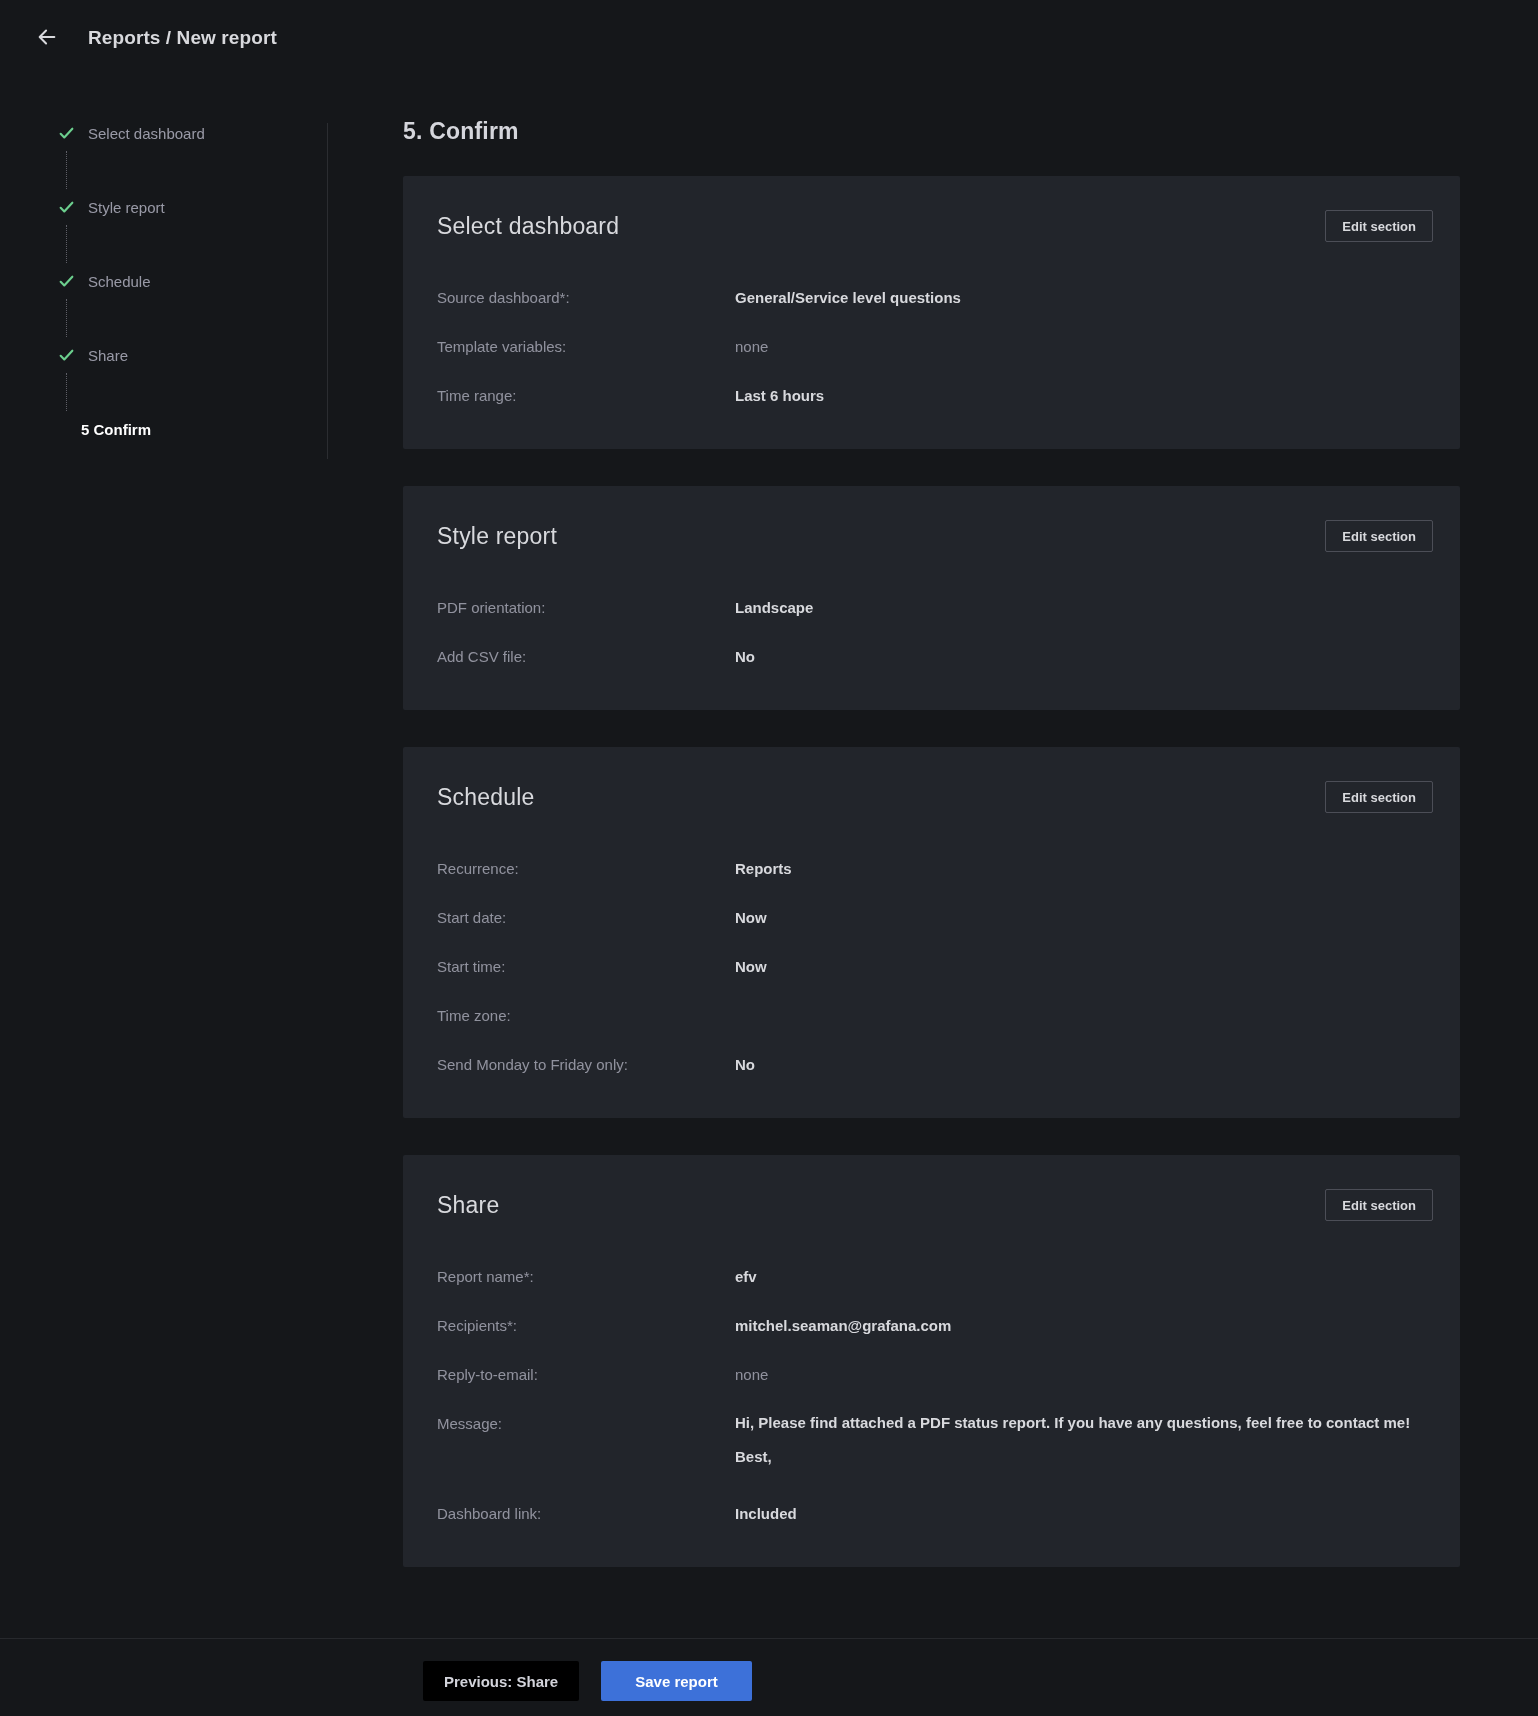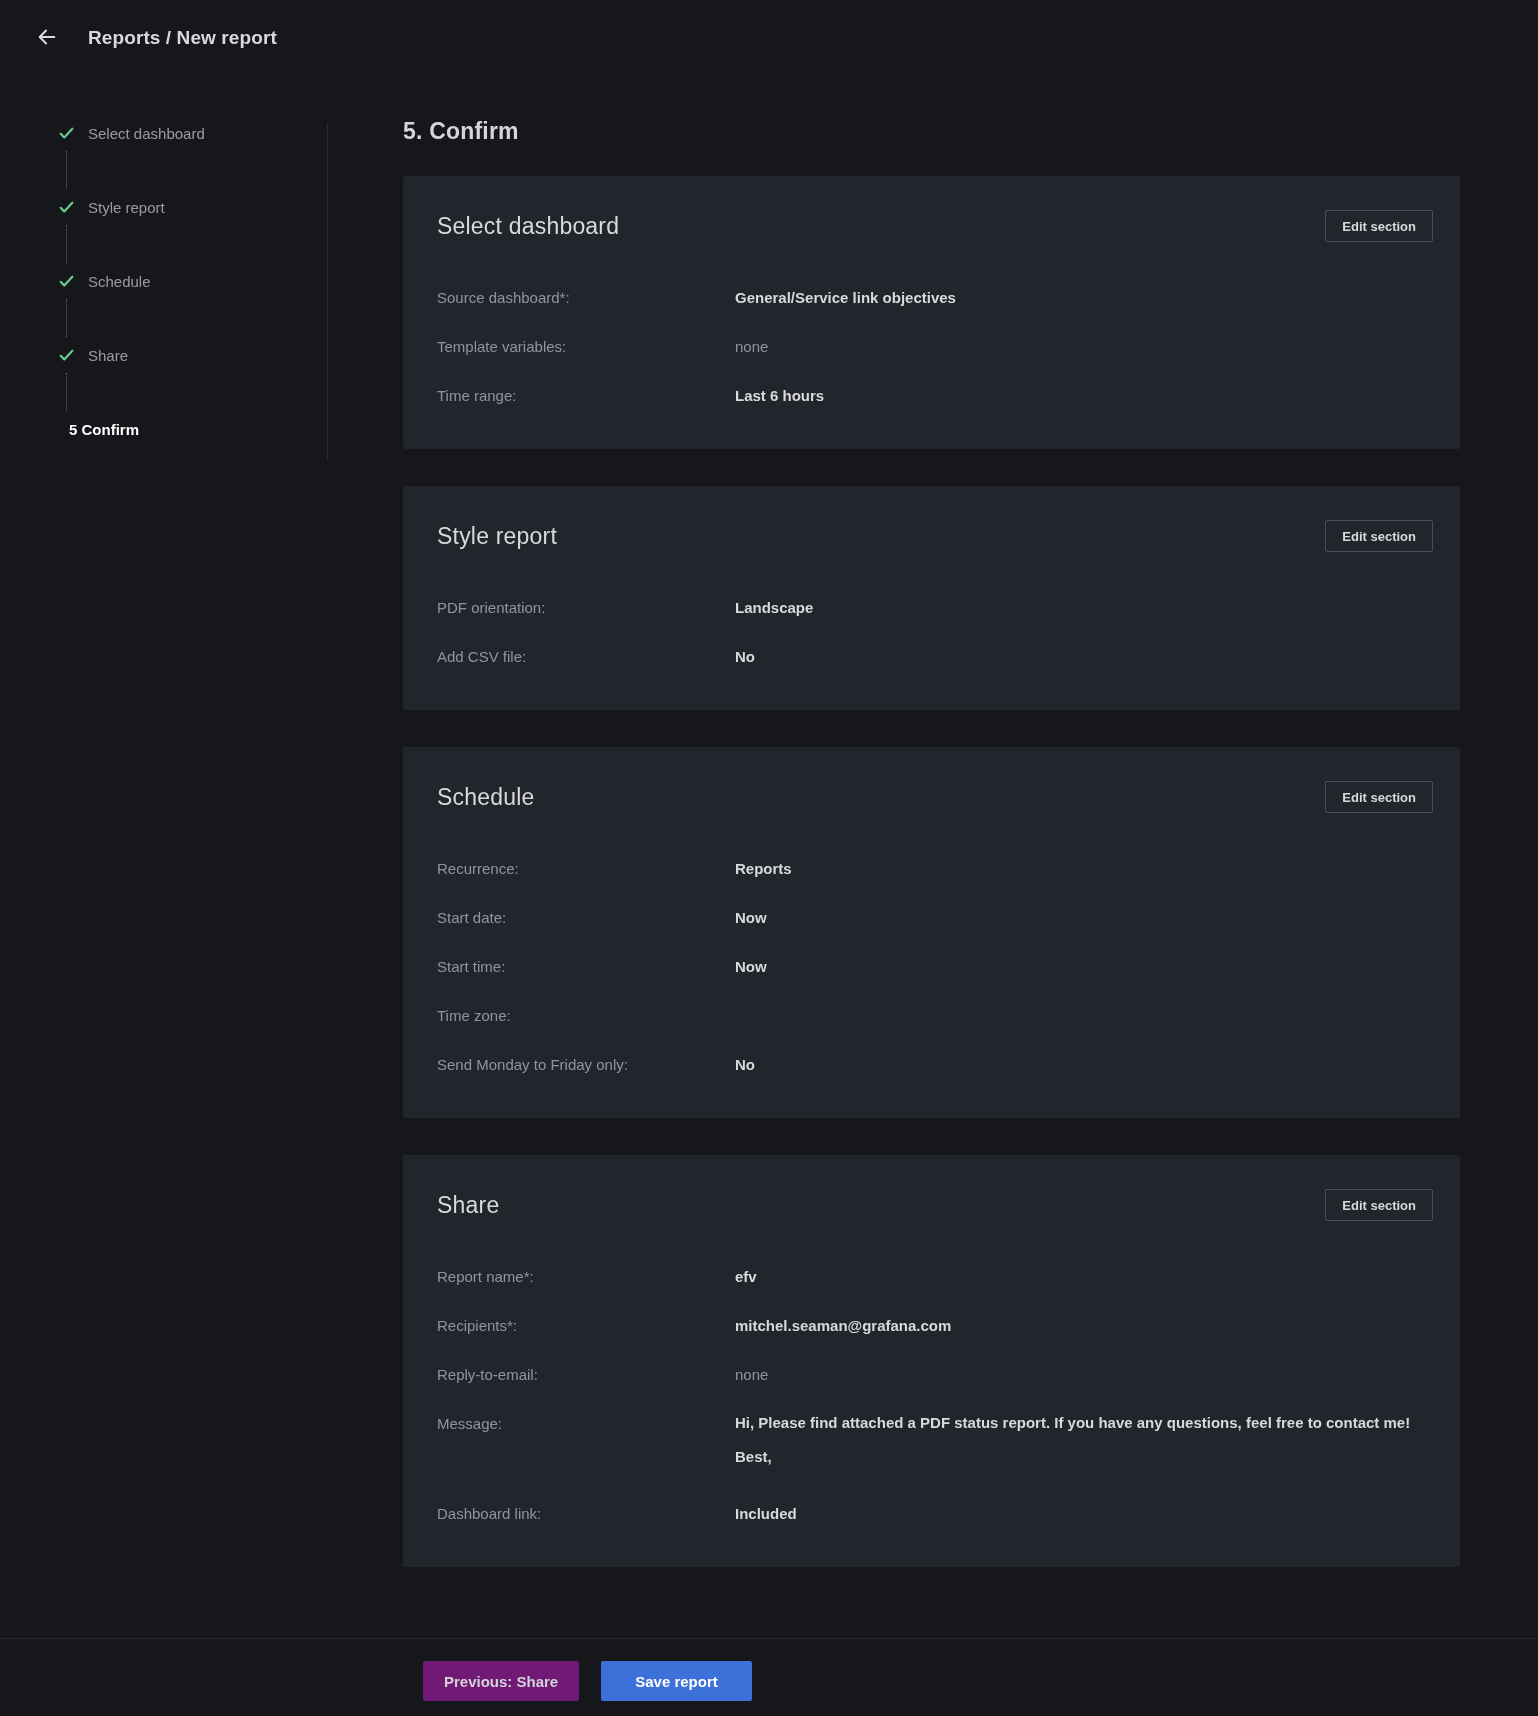--- a/index.html
+++ b/index.html
@@ -18,21 +18,21 @@
 
   
   .body { flex:1 1 auto; display:flex; align-items:flex-start; }
 
   
   .stepper-col { width:328px; flex:0 0 auto; padding:47px 0 0 57px; }
   .stepper { border-right:1px solid rgba(204,204,220,0.12); min-height:330px; padding-bottom:20px; }
   .step { display:flex; align-items:center; height:20px; cursor:pointer; }
   .check { width:18px; height:18px; display:inline-flex; align-items:center; justify-content:center; margin-right:13px; }
   .step-label { font-size:15px; color:rgba(204,204,220,0.72); }
-  .step.active { margin-left:12px;align-items:center; }
+  .step.active { margin-left:24px;align-items:center; }
   .step.active .step-label { color:#ffffff; font-weight:700; }
   .connector { height:38px; margin:8px 0 8px 9px; border-left:1px dotted rgba(204,204,220,0.4); width:0; }
 
   
   .main-col { margin-left:75px; width:1057px; padding-top:40px; padding-bottom:26px; }
   .main-col h2 { font-size:23px; font-weight:700; color:#d5d6dc; line-height:30px; margin-bottom:30px; letter-spacing:.2px; }
 
   .card { background:#22252b; border-radius:2px; padding:34px 27px 44px 34px; margin-bottom:37px; }
   .card:last-child { margin-bottom:0; }
   .card-head { display:flex; align-items:center; justify-content:space-between; margin-bottom:46px; }
@@ -46,21 +46,21 @@
   .row { display:grid; grid-template-columns:298px 1fr; margin-bottom:30px; }
   .row:last-child { margin-bottom:0; }
   .row .lbl { font-size:15px; line-height:19px; color:rgba(204,204,220,0.65); }
   .row .val { font-size:15px; line-height:19px; font-weight:700; color:#d8d9dd; }
   .row.muted .val { font-weight:400; color:rgba(204,204,220,0.65); }
   .row.multiline .val { line-height:34px; max-width:700px; margin-top:-8px; }
 
   
   .ftr { flex:0 0 auto; border-top:1px solid rgba(204,204,220,0.10); padding:22px 0 0 423px; height:78px; display:flex; align-items:flex-start; }
   .btn { height:40px; border:none; border-radius:2px; font-family:inherit; font-size:15px; font-weight:700; cursor:pointer; }
-  .btn-secondary { background:#701a75; color:#d3d4db; padding:0 21px; margin-right:22px; }
+  .btn-secondary { background:#000000; color:#d3d4db; padding:0 21px; margin-right:22px; }
   .btn-primary { background:#3D71D9; color:#ffffff; padding:0 34px; }
 </style>
 </head>
 <body>
 
 <div class="page">
 
   <header class="hdr">
     <button class="back-btn" title="Back">
       <span>
@@ -121,21 +121,21 @@
     <main class="main-col">
       <h2>5. Confirm</h2>
       <div id="sections">
           <section class="card">
             <div class="card-head">
               <h3 class="card-title">Select dashboard</h3>
               <button class="edit-btn">Edit section</button>
             </div>
             <div class="row">
               <div class="lbl">Source dashboard*:</div>
-              <div class="val">General/Service link objectives</div>
+              <div class="val">General/Service level questions</div>
             </div>
             <div class="row muted">
               <div class="lbl">Template variables:</div>
               <div class="val">none</div>
             </div>
             <div class="row">
               <div class="lbl">Time range:</div>
               <div class="val">Last 6 hours</div>
             </div>
           </section>

